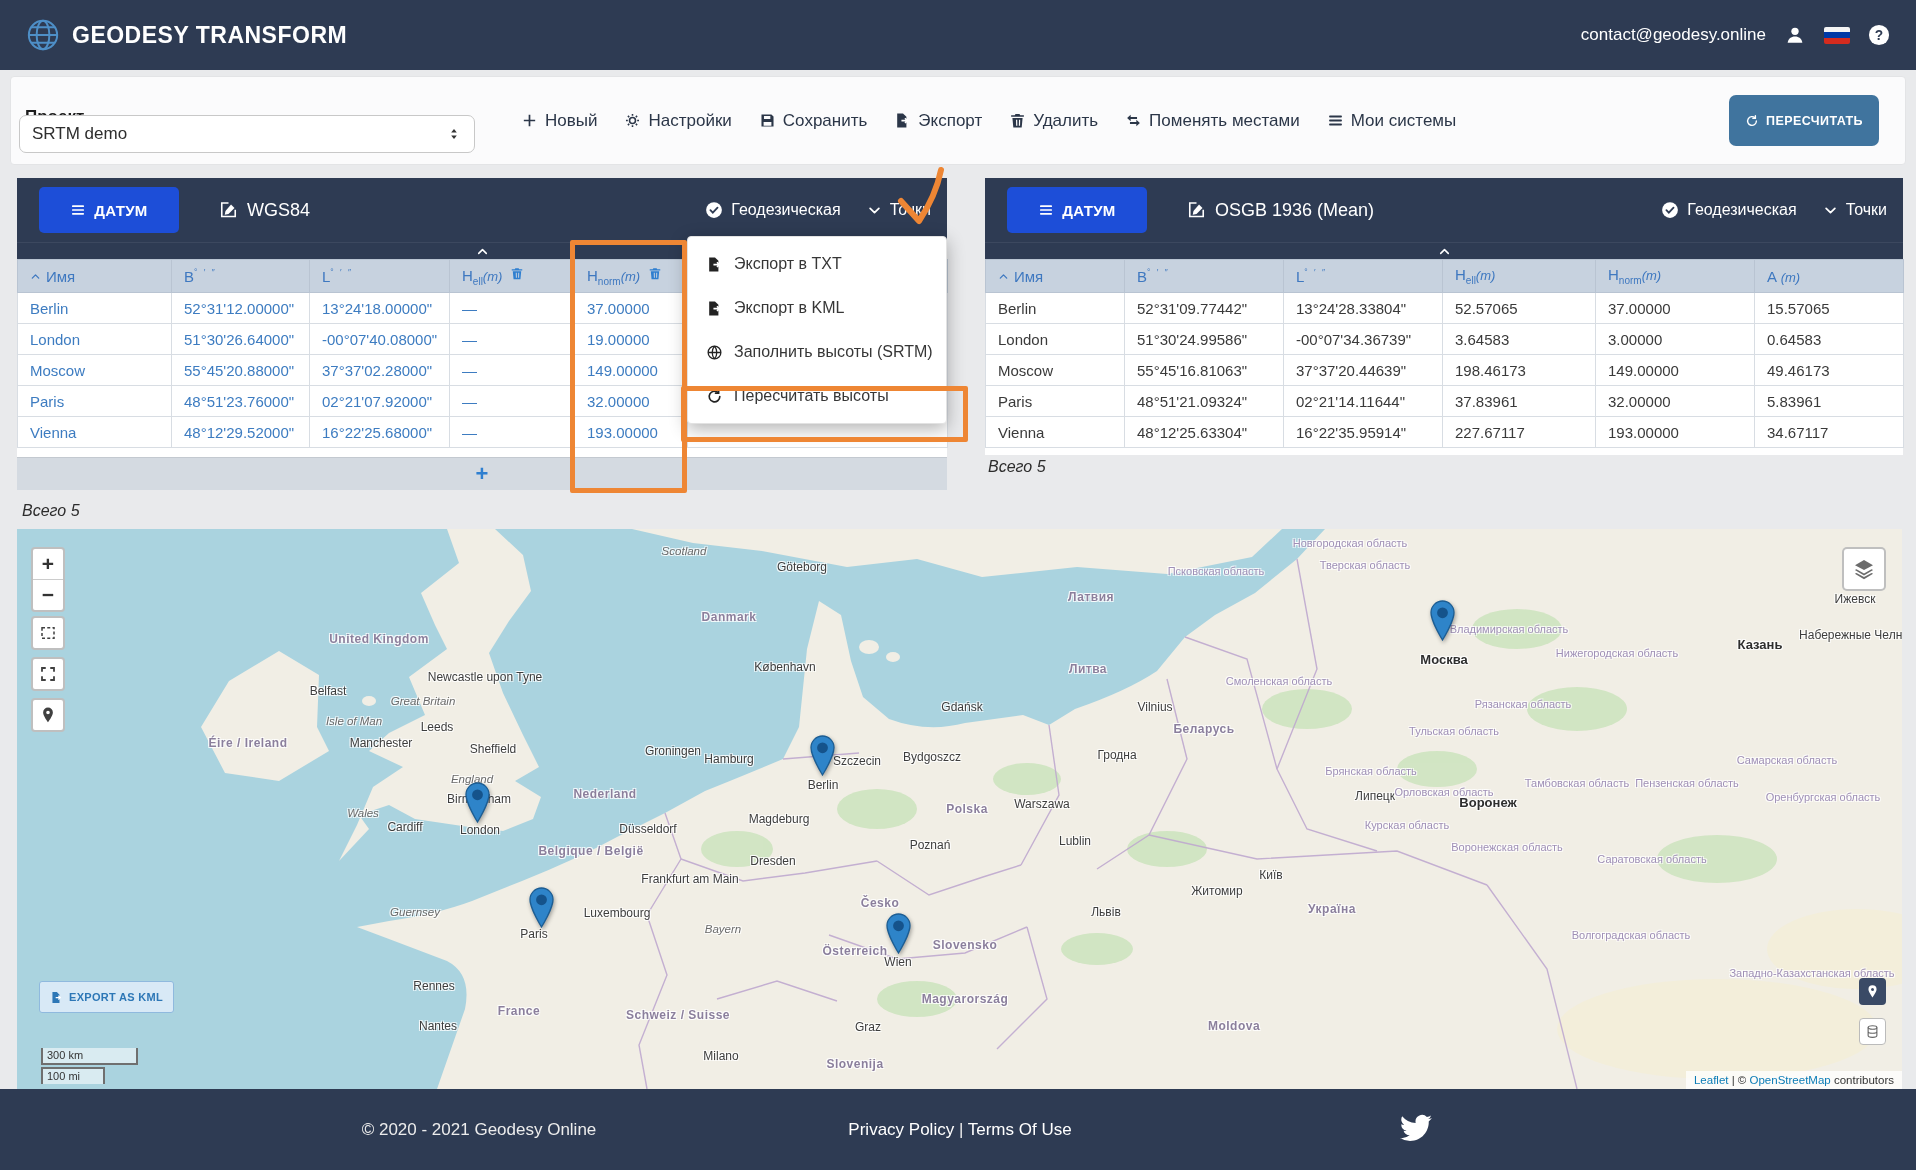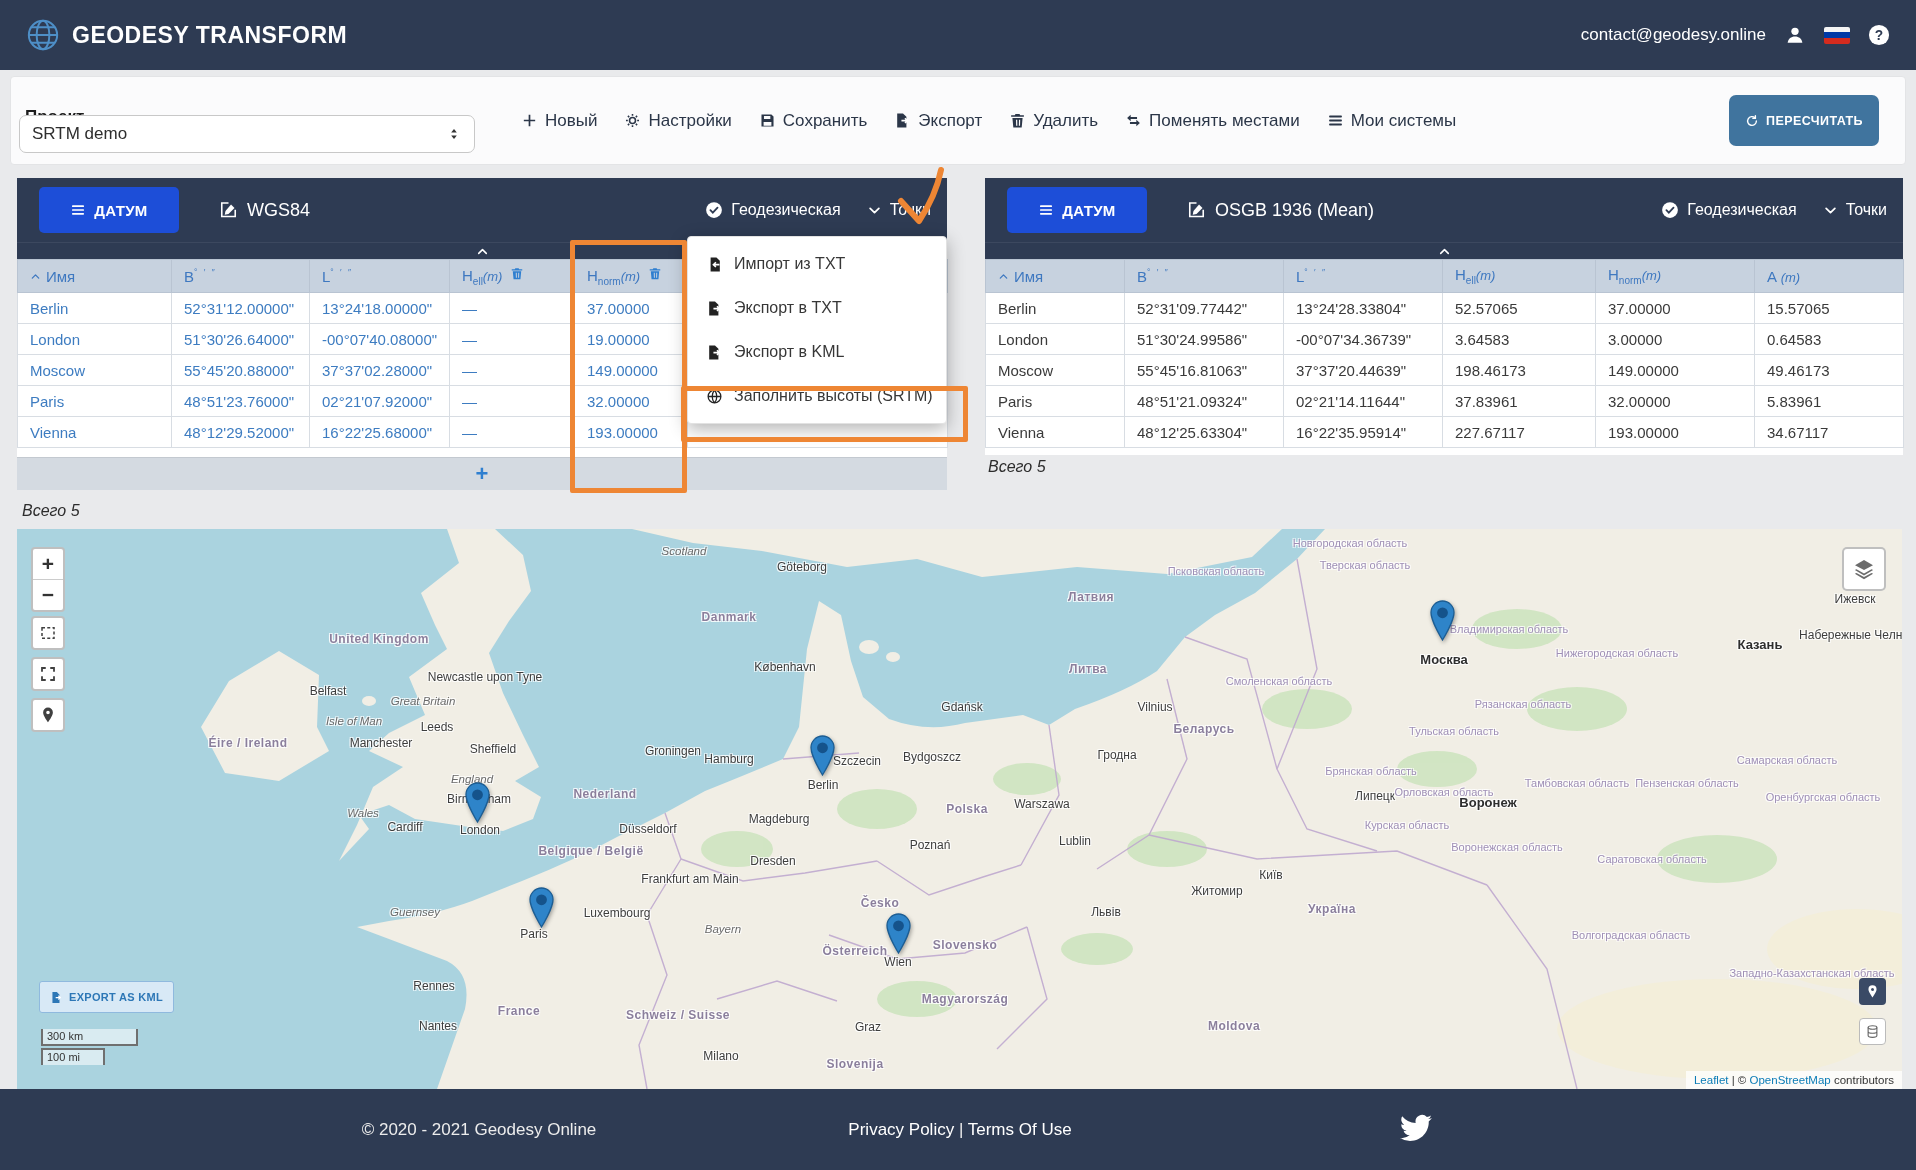--- a/index.html
+++ b/index.html
@@ -100,21 +100,21 @@
   #ctl-pin{left:14px;top:169px;}
   #ctl-layers{right:16px;top:18px;width:44px;height:44px;display:flex;align-items:center;justify-content:center;border-radius:5px;}
   #ctl-layers svg{width:24px;height:24px;color:#6b6b6b;}
   #ctl-dark{position:absolute;right:16px;top:449px;width:27px;height:27px;background:#3a4a66;border-radius:4px;display:flex;align-items:center;justify-content:center;color:#fff;z-index:20;cursor:pointer;}
   #ctl-dark svg{width:15px;height:15px;}
   #ctl-light{position:absolute;right:16px;top:489px;width:27px;height:27px;background:#fff;border:1px solid #bbb;border-radius:4px;display:flex;align-items:center;justify-content:center;color:#666;z-index:20;cursor:pointer;box-sizing:border-box;}
   #ctl-light svg{width:15px;height:15px;}
   .export-kml{position:absolute;left:22px;top:452px;height:30px;background:#d8e9f6;border:1px solid #8fb9de;border-radius:3px;color:#2d77b6;font-size:11px;font-weight:700;letter-spacing:.3px;display:flex;align-items:center;gap:6px;padding:0 10px;z-index:20;cursor:pointer;}
   .export-kml svg{width:13px;height:13px;}
   .scale{position:absolute;left:24px;top:500px;z-index:20;}
-  .s-line{background:rgba(255,255,255,.55);border:2px solid #6f6f6f;border-top:none;box-sizing:border-box;font-size:11px;color:#333;padding:1px 4px;line-height:13px;}
+  .s-line{background:rgba(255,255,255,.55);border:2px solid #6f6f6f;border-top:none;box-sizing:border-box;font-size:11px;color:#333;padding:1px 4px;line-height:13px;margin-top:19px;}
   .s-line.km{width:97px;}
   .s-line.mi{width:64px;margin-top:2px;border-top:2px solid #6f6f6f;border-bottom:none;}
   .attrib{position:absolute;right:0;bottom:0;background:rgba(255,255,255,.75);font-size:11.5px;color:#333;padding:3px 8px;z-index:20;white-space:nowrap;}
   .attrib a{color:#0b7cb6;text-decoration:none;cursor:pointer;}
 
   
   .footer{position:absolute;left:0;top:1089px;width:1916px;height:81px;background:#2e3b53;color:#ececec;}
   .f-copy{position:absolute;left:479px;top:50%;transform:translate(-50%,-50%);font-size:17px;}
   .f-links{position:absolute;left:960px;top:50%;transform:translate(-50%,-50%);font-size:17px;white-space:nowrap;}
   .f-links a{color:#fff;text-decoration:none;cursor:pointer;}
@@ -483,52 +483,52 @@
           </tr>
         </tbody>
       </table>
   </section>
   <div class="total" id="total-right">Всего 5</div>
 
   <div class="menu" id="points-menu">
       <div class="menu-item">
         <span class="ic">
           <svg viewBox="0 0 24 24">
-            <path d="M6.5 2h8.2l4.8 4.8V22h-13z" fill="currentColor"></path>
-            <path d="M19 12.2h-8.6M14 8.8l-3.6 3.4 3.6 3.4" fill="none" stroke="#fff" stroke-width="2.2"></path>
-          </svg>
-        </span>
-        <span>Импорт из TXT</span>
+            <path d="M4.5 2h8.2l4.8 4.8V22h-13z" fill="currentColor"></path>
+            <path d="M10.5 12.2h8.6M15.5 8.8l3.6 3.4-3.6 3.4" fill="none" stroke="#fff" stroke-width="2.2"></path>
+          </svg>
+        </span>
+        <span>Экспорт в TXT</span>
       </div>
       <div class="menu-item">
         <span class="ic">
           <svg viewBox="0 0 24 24">
             <path d="M4.5 2h8.2l4.8 4.8V22h-13z" fill="currentColor"></path>
             <path d="M10.5 12.2h8.6M15.5 8.8l3.6 3.4-3.6 3.4" fill="none" stroke="#fff" stroke-width="2.2"></path>
           </svg>
         </span>
-        <span>Экспорт в TXT</span>
-      </div>
-      <div class="menu-item">
-        <span class="ic">
-          <svg viewBox="0 0 24 24">
-            <path d="M4.5 2h8.2l4.8 4.8V22h-13z" fill="currentColor"></path>
-            <path d="M10.5 12.2h8.6M15.5 8.8l3.6 3.4-3.6 3.4" fill="none" stroke="#fff" stroke-width="2.2"></path>
-          </svg>
-        </span>
         <span>Экспорт в KML</span>
       </div>
       <div class="menu-item">
         <span class="ic">
           <svg viewBox="0 0 24 24" fill="none" stroke="currentColor" stroke-width="1.8">
             <circle cx="12" cy="12" r="9"></circle>
             <path d="M3 12h18M12 3a14 14 0 0 1 0 18M12 3a14 14 0 0 0 0 18"></path>
           </svg>
         </span>
         <span>Заполнить высоты (SRTM)</span>
+      </div>
+      <div class="menu-item">
+        <span class="ic">
+          <svg viewBox="0 0 24 24" fill="none" stroke="currentColor" stroke-width="2.4" stroke-linecap="round">
+            <path d="M19.5 12a7.5 7.5 0 1 1-2.2-5.3"></path>
+            <polyline points="17.8,2.8 17.8,7.2 13.4,7.2"></polyline>
+          </svg>
+        </span>
+        <span>Пересчитать высоты</span>
       </div>
     </div>
 
   <div class="annot" id="annot-col"></div>
   <div class="annot" id="annot-item"></div>
   <svg id="annot-check" viewBox="0 0 62 68">
     <path d="M46 6 C42 26 34 42 24 57 L6 37" fill="none" stroke="#ee8634" stroke-width="6" stroke-linecap="round" stroke-linejoin="round"></path>
   </svg>
 
   <div id="map">

